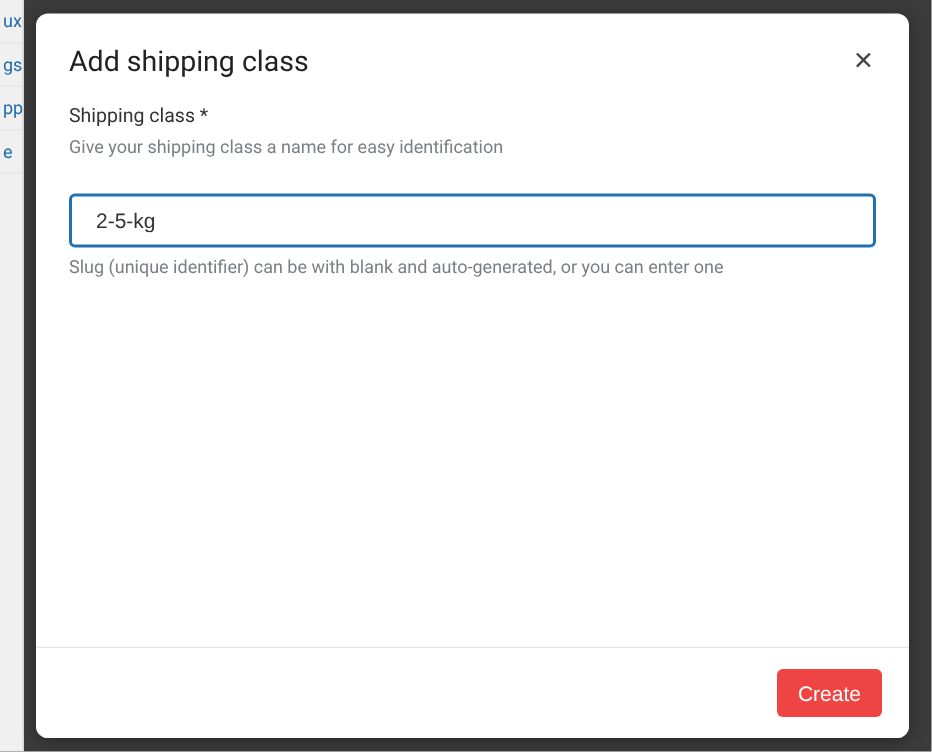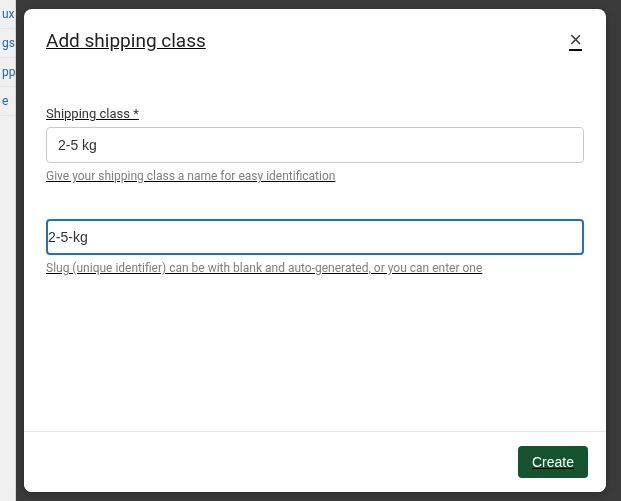--- a/index.html
+++ b/index.html
@@ -15,21 +15,20 @@
       position: absolute;
       top: 9px;
       left: 24px;
       right: 15px;
       bottom: 9px;
       background: #fff;
       border-radius: 8px;
       display: flex;
       flex-direction: column;
       box-shadow: 0 2px 10px rgba(0,0,0,0.3);
-      text-decoration: underline;
     }
     .modal-header {
       padding: 20px 22px 0 22px;
       display: flex;
       justify-content: space-between;
       align-items: flex-start;
     }
     .modal-title {
       font-size: 19px;
       font-weight: 400;
@@ -45,58 +44,57 @@
       padding: 0 2px;
       font-weight: 300;
     }
     .modal-body {
       flex: 1;
       padding: 18px 22px 0 22px;
       overflow: auto;
     }
     .field {
       margin-bottom: 24px;
-      margin-top: 36px;
     }
     .field-label {
       display: block;
       font-size: 13px;
       color: #333;
       margin-bottom: 6px;
     }
     .field-input {
       width: 100%;
       padding: 9px 11px;
       font-size: 14px;
       color: #333;
       border: 1px solid #c5c9cc;
       border-radius: 4px;
       background: #fff;
       outline: none;
     }
     .field-input.focused {
       border: 2px solid #2271b1;
-      padding: 8px 0;
+      padding: 8px 16px;
     }
     .help-text {
       font-size: 12px;
       color: #7b7f83;
       margin-top: 6px;
     }
     .modal-footer {
       border-top: 1px solid #e4e6e8;
       padding: 14px 18px;
       display: flex;
       justify-content: flex-end;
       background: #fff;
       border-bottom-left-radius: 8px;
       border-bottom-right-radius: 8px;
     }
     .btn-primary {
-      background: #14532d;
+      background: #ef4444;
       color: #fff;
       border: none;
       border-radius: 4px;
       padding: 8px 14px;
       font-size: 14px;
       cursor: pointer;
     }
     .bg-stub {
       position: absolute;
       left: 0;
@@ -123,21 +121,20 @@
 <div class="modal">
   <div class="modal-header">
     <h2 class="modal-title">Add shipping class</h2>
     <button class="close-btn">×</button>
   </div>
 
   <div class="modal-body">
 
     <div class="field">
       <label class="field-label">Shipping class *</label>
-      <input type="text" class="field-input" value="2-5 kg" style="">
       <div class="help-text">Give your shipping class a name for easy identification</div>
     </div>
 
     <div class="field">
       <input type="text" class="field-input focused" value="2-5-kg" style="">
       <div class="help-text">Slug (unique identifier) can be with blank and auto-generated, or you can enter one</div>
     </div>
 
 
   </div>

